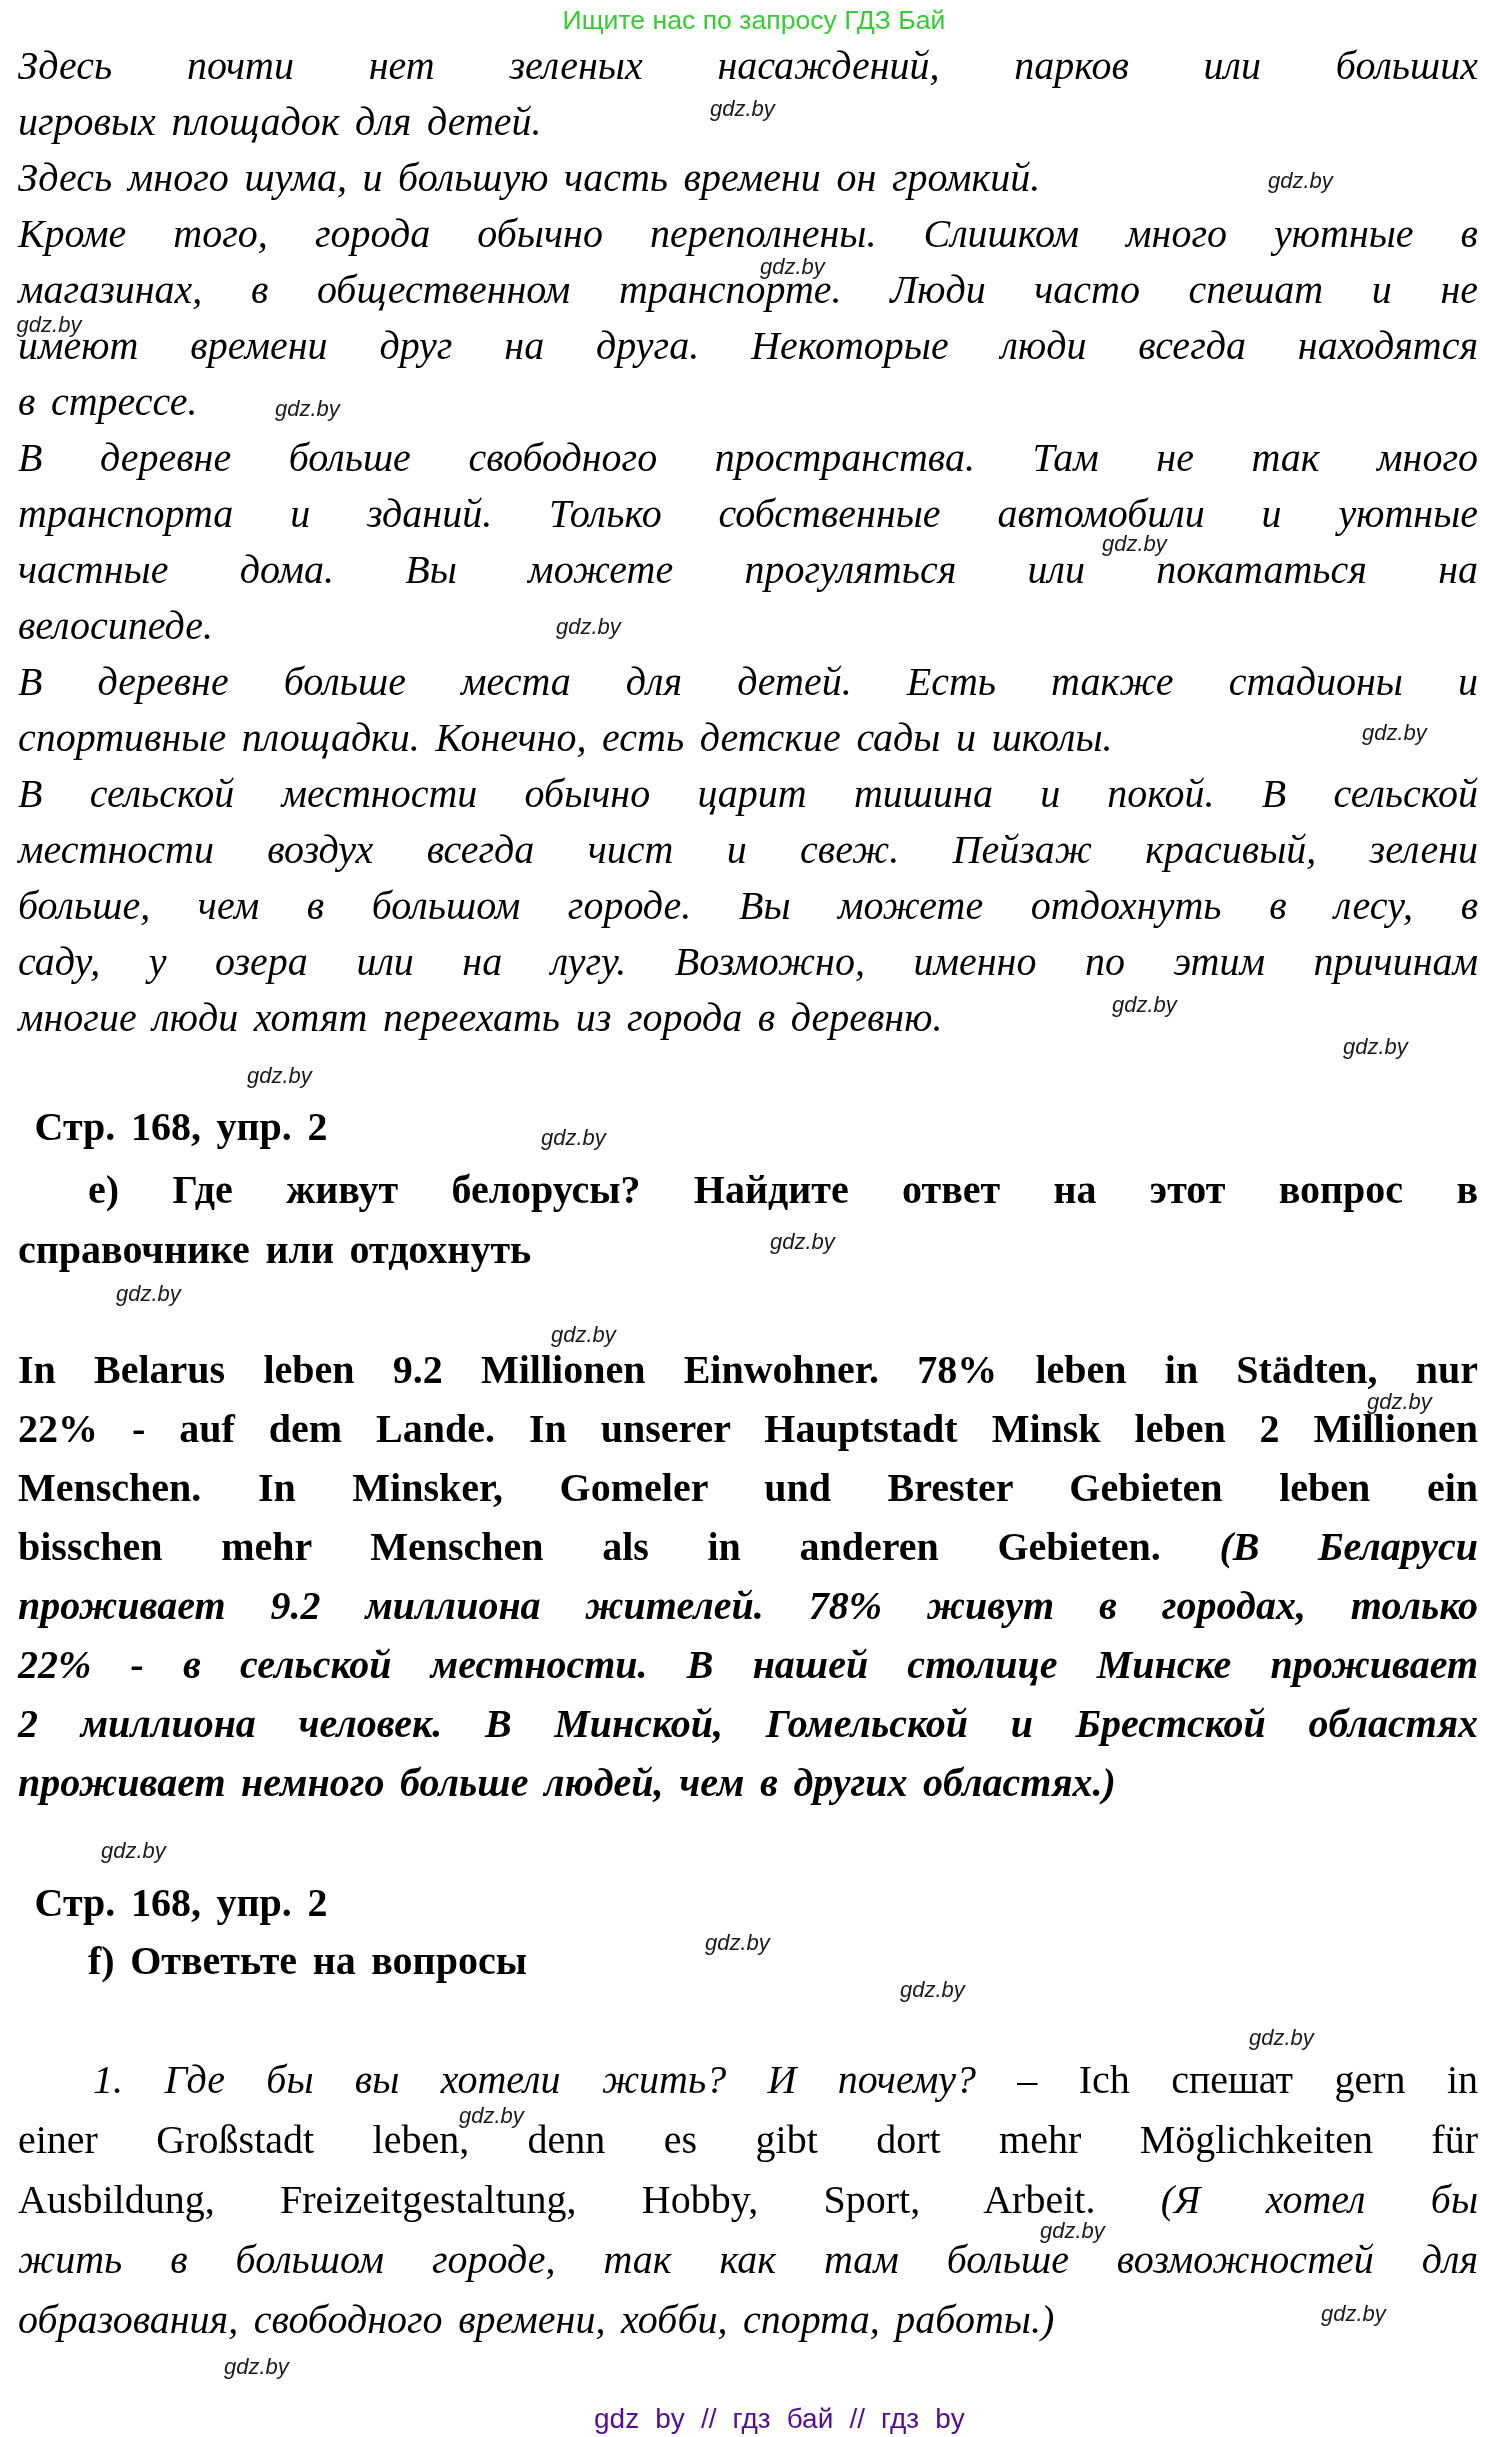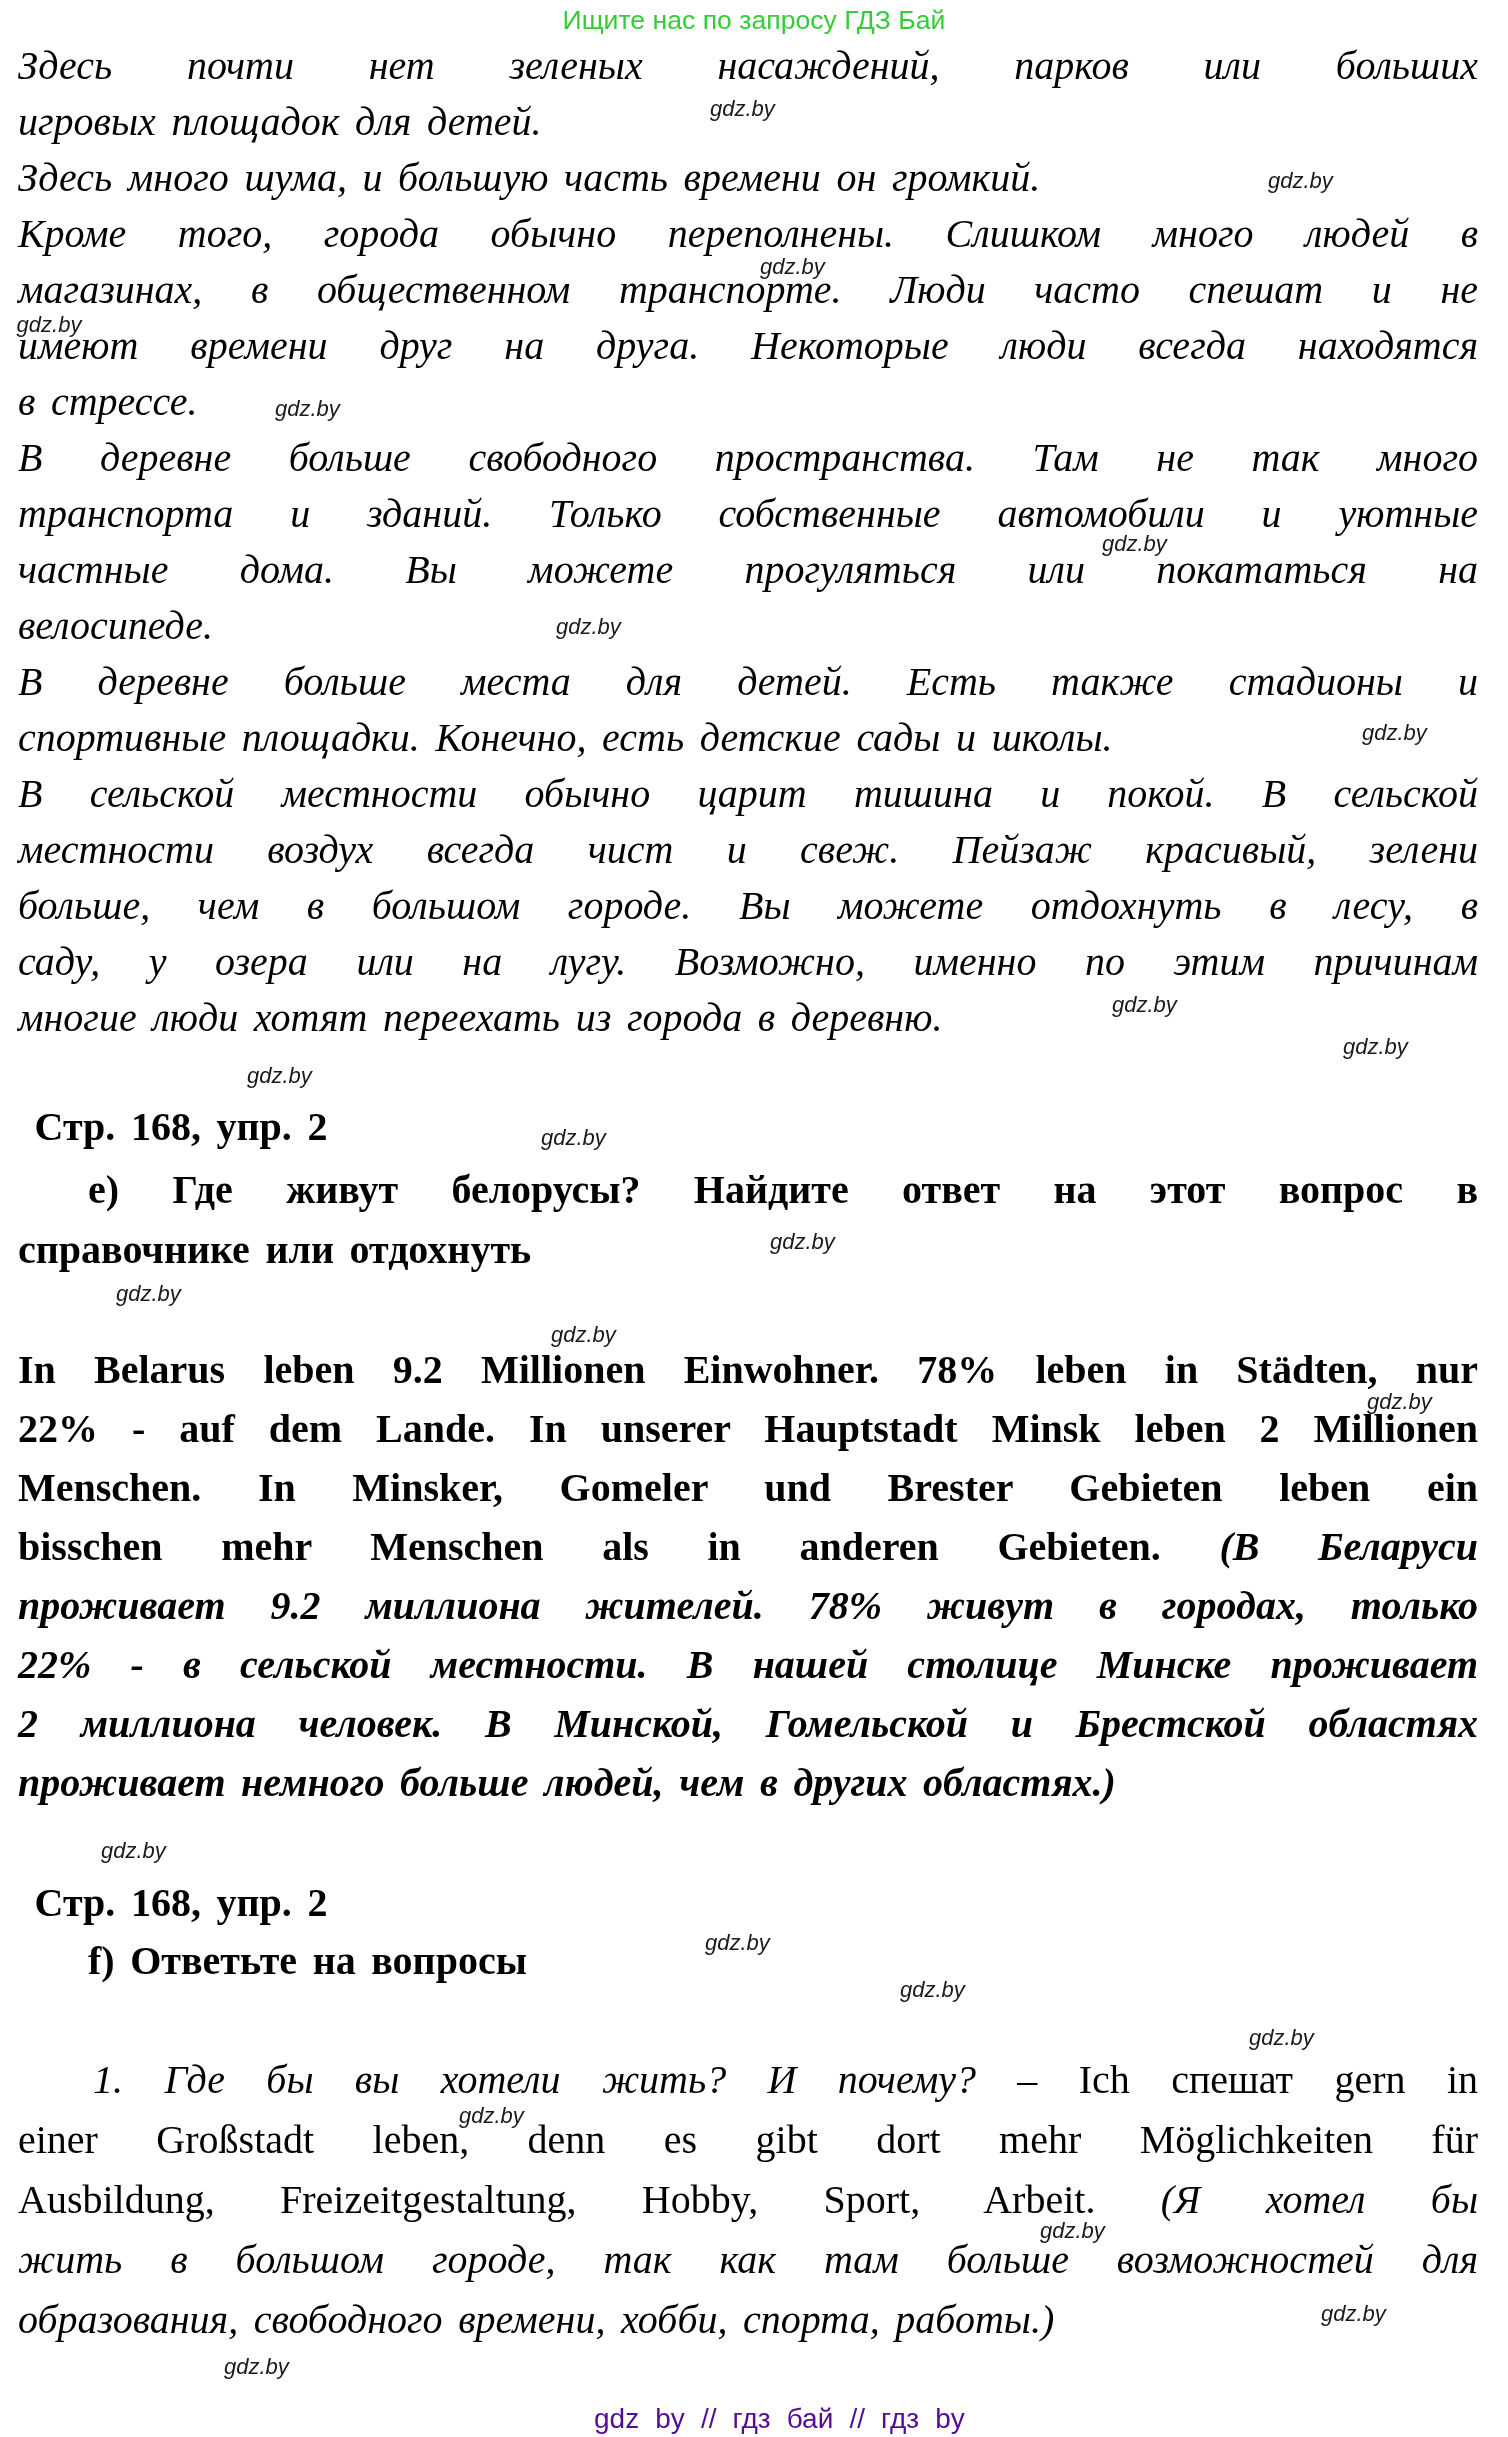--- a/index.html
+++ b/index.html
@@ -29,21 +29,21 @@
 </head>
 <body>
 
 <div class="page">
   <div class="header" style="color: rgb(53, 204, 53);">Ищите нас по запросу ГДЗ Бай</div>
   <div id="blocks">
       <div class="block" style="top: 38px; line-height: 56px;">
         <div class="line just"><span class="seg-italic">Здесь почти нет зеленых насаждений, парков или больших</span></div>
         <div class="line"><span class="seg-italic">игровых площадок для детей.</span></div>
         <div class="line"><span class="seg-italic">Здесь много шума, и большую часть времени он громкий.</span></div>
-        <div class="line just"><span class="seg-italic">Кроме того, города обычно переполнены. Слишком много людей в</span></div>
+        <div class="line just"><span class="seg-italic">Кроме того, города обычно переполнены. Слишком много уютные в</span></div>
         <div class="line just"><span class="seg-italic">магазинах, в общественном транспорте. Люди часто спешат и не</span></div>
         <div class="line just"><span class="seg-italic">имеют времени друг на друга. Некоторые люди всегда находятся</span></div>
         <div class="line"><span class="seg-italic">в стрессе.</span></div>
         <div class="line just"><span class="seg-italic">В деревне больше свободного пространства. Там не так много</span></div>
         <div class="line just"><span class="seg-italic">транспорта и зданий. Только собственные автомобили и уютные</span></div>
         <div class="line just"><span class="seg-italic">частные дома. Вы можете прогуляться или покататься на</span></div>
         <div class="line"><span class="seg-italic">велосипеде.</span></div>
         <div class="line just"><span class="seg-italic">В деревне больше места для детей. Есть также стадионы и</span></div>
         <div class="line"><span class="seg-italic">спортивные площадки. Конечно, есть детские сады и школы.</span></div>
         <div class="line just"><span class="seg-italic">В сельской местности обычно царит тишина и покой. В сельской</span></div>

